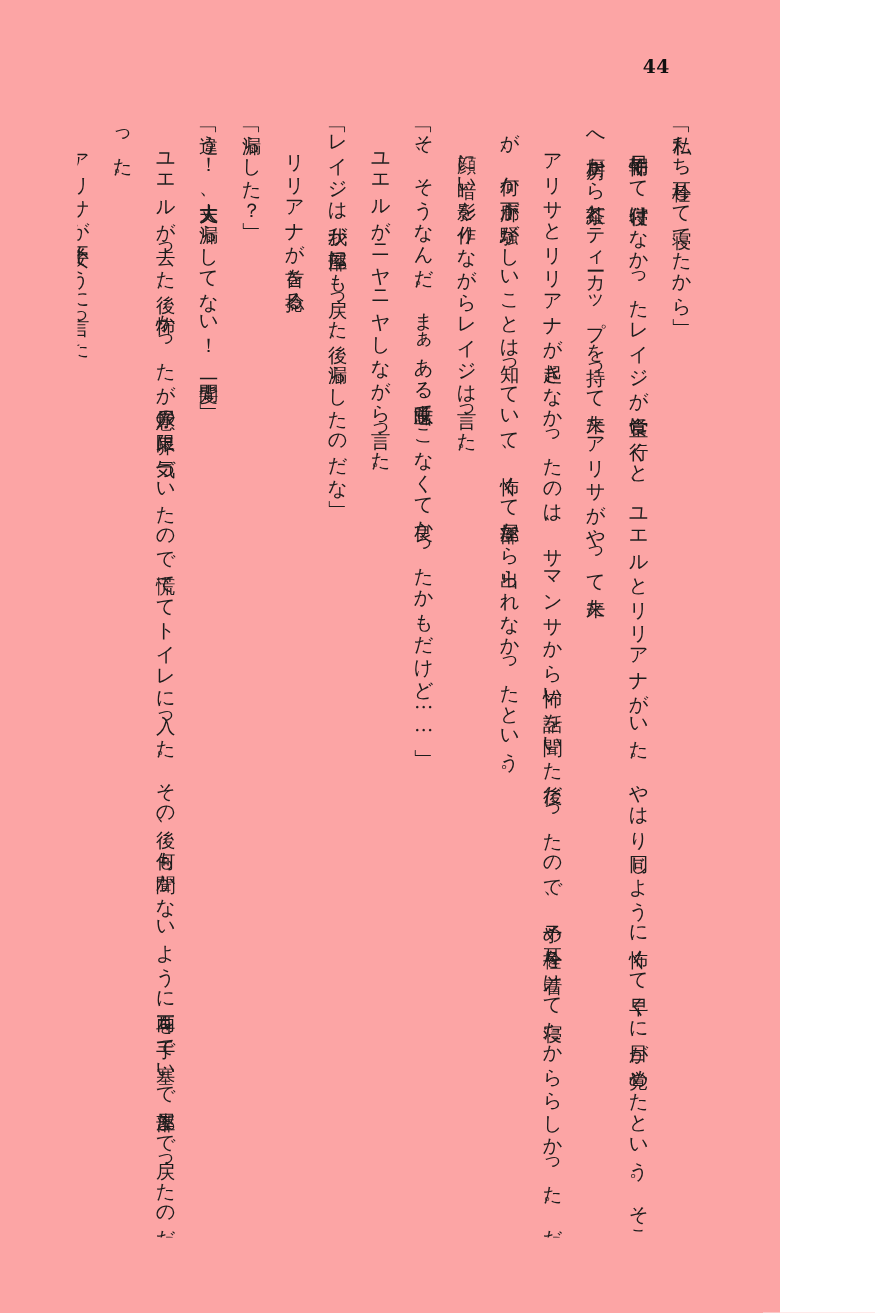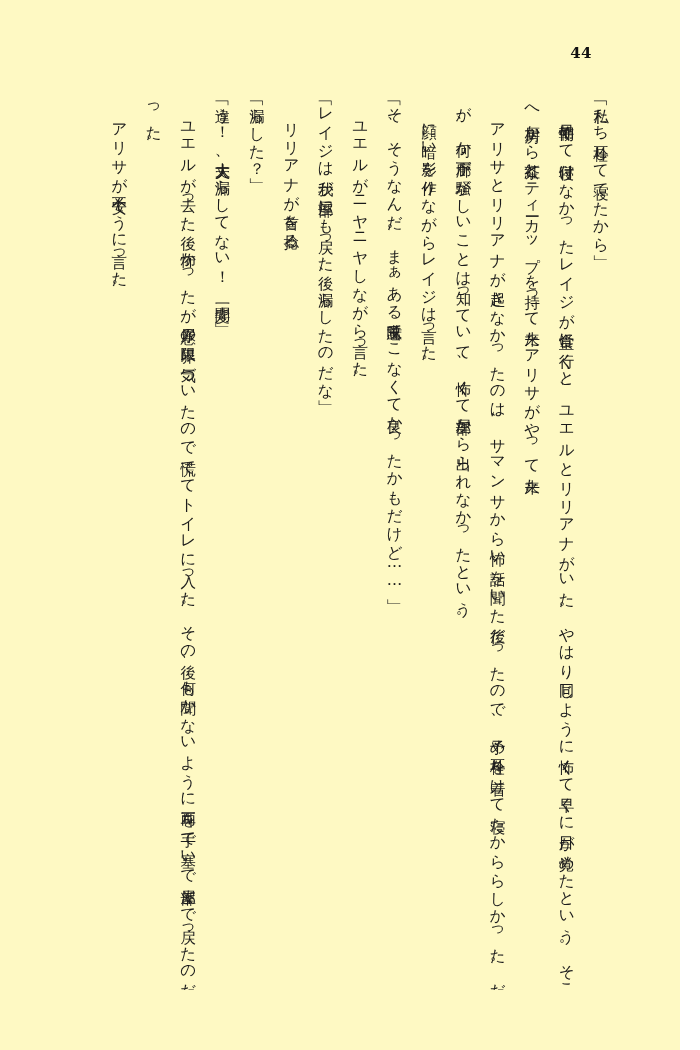--- a/index.html
+++ b/index.html
@@ -9,24 +9,24 @@
   }
   body {
     width: 700px;
     height: 1050px;
     overflow: hidden;
     font-family: "DejaVu Serif", "Liberation Serif", serif;
     color: #1a1a1a;
   }
   .page {
     position: relative;
-    width: 680px;
+    width: 624px;
     height: 1050px;
     box-sizing: border-box;
-    background: #fef9c3;
+    background: #fca5a5;
   }
   .page-number {
     position: absolute;
     top: 44px;
     right: 88px;
     font-size: 15px;
     font-weight: bold;
     font-family: "DejaVu Serif", "Liberation Serif", serif;
     letter-spacing: 0.5px;
     color: #111;

